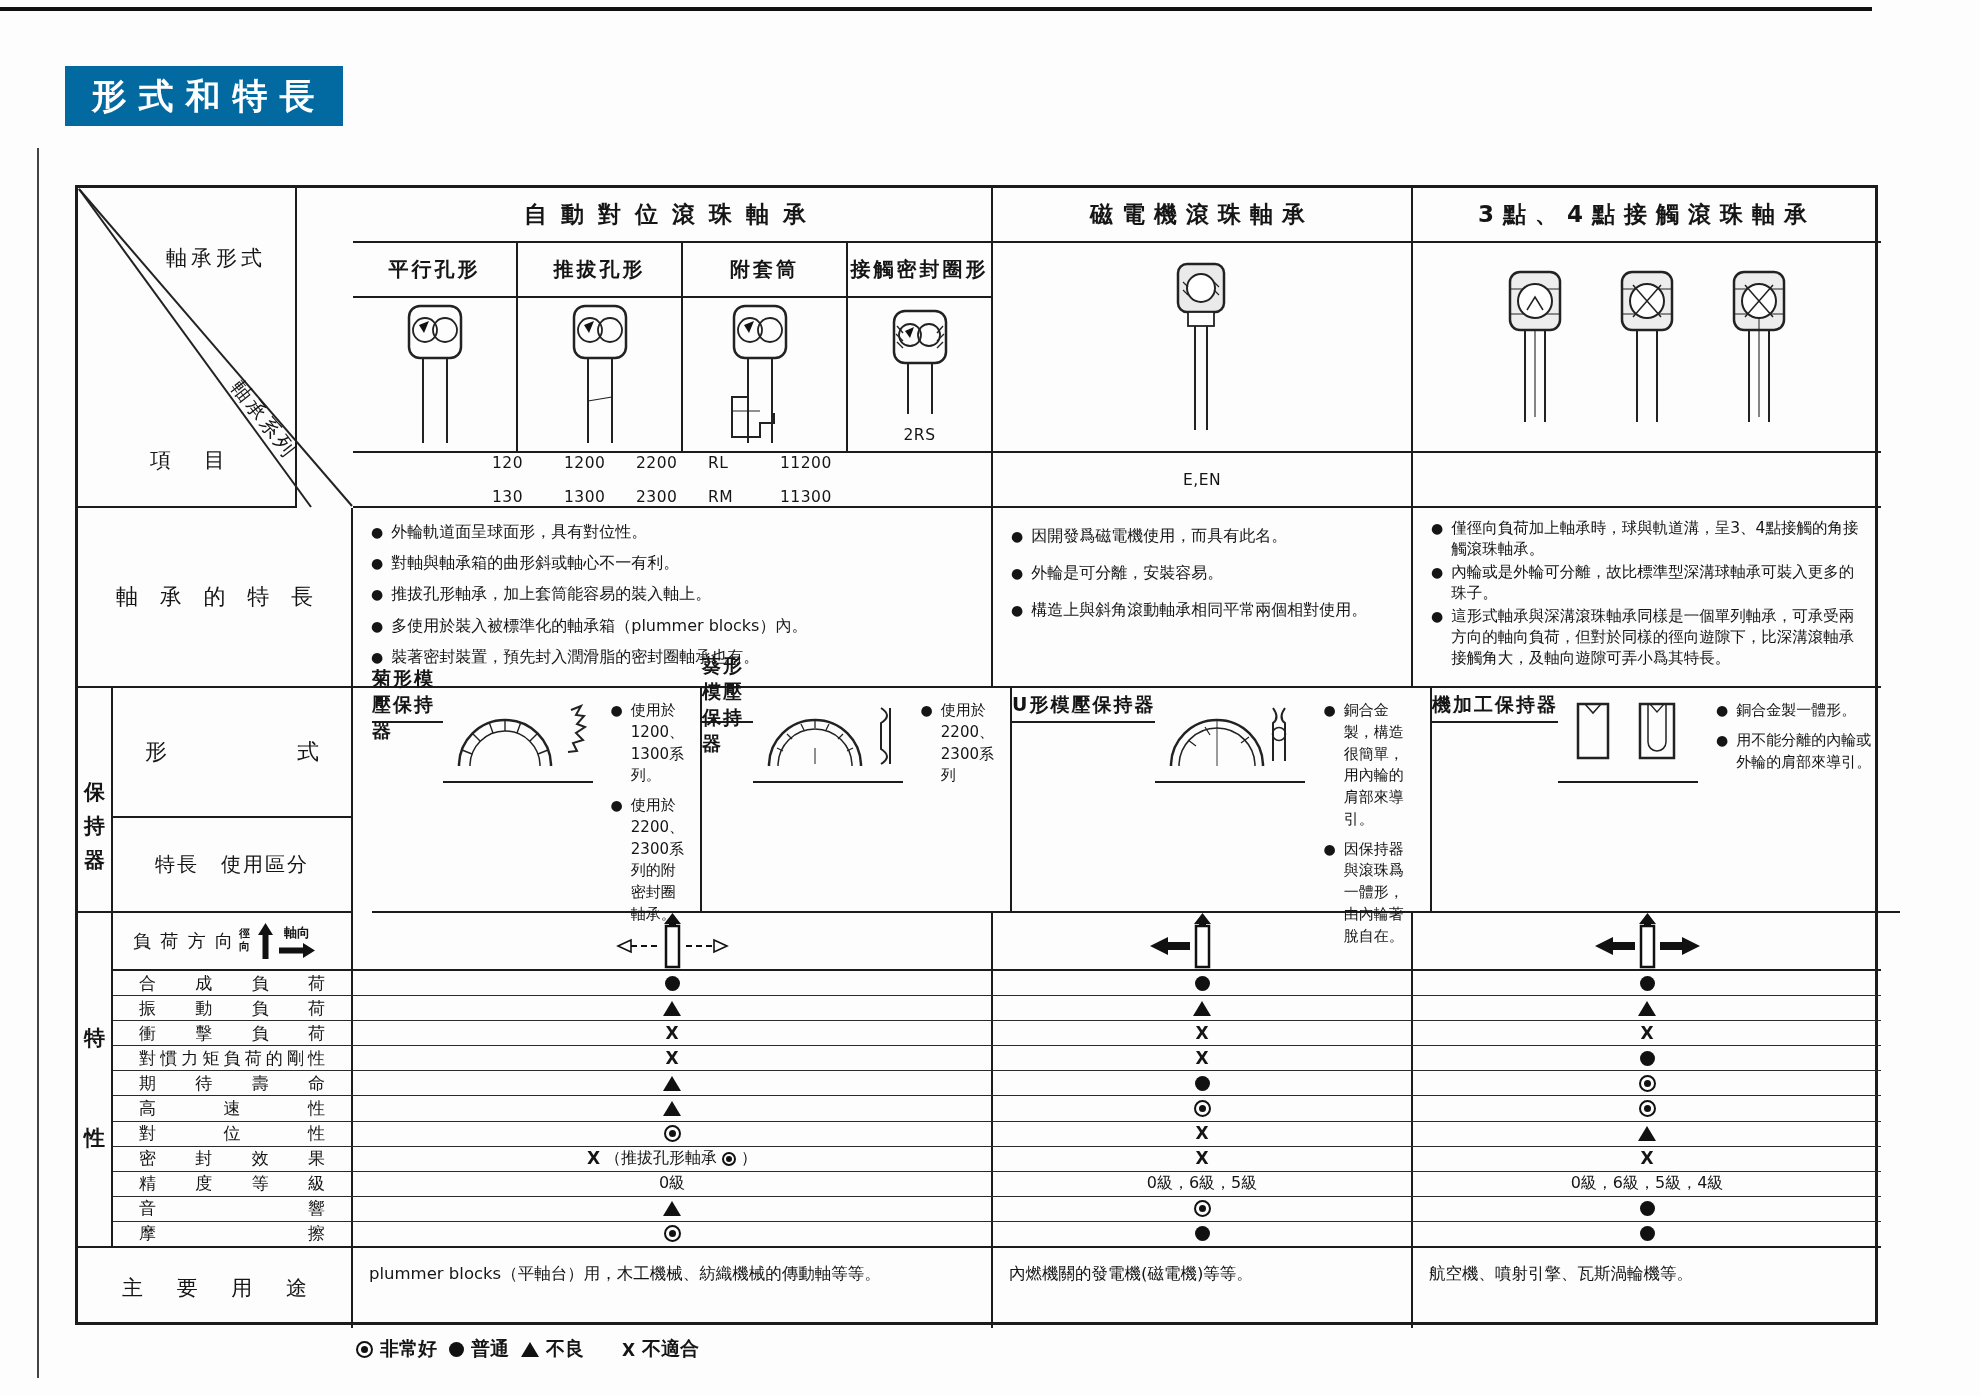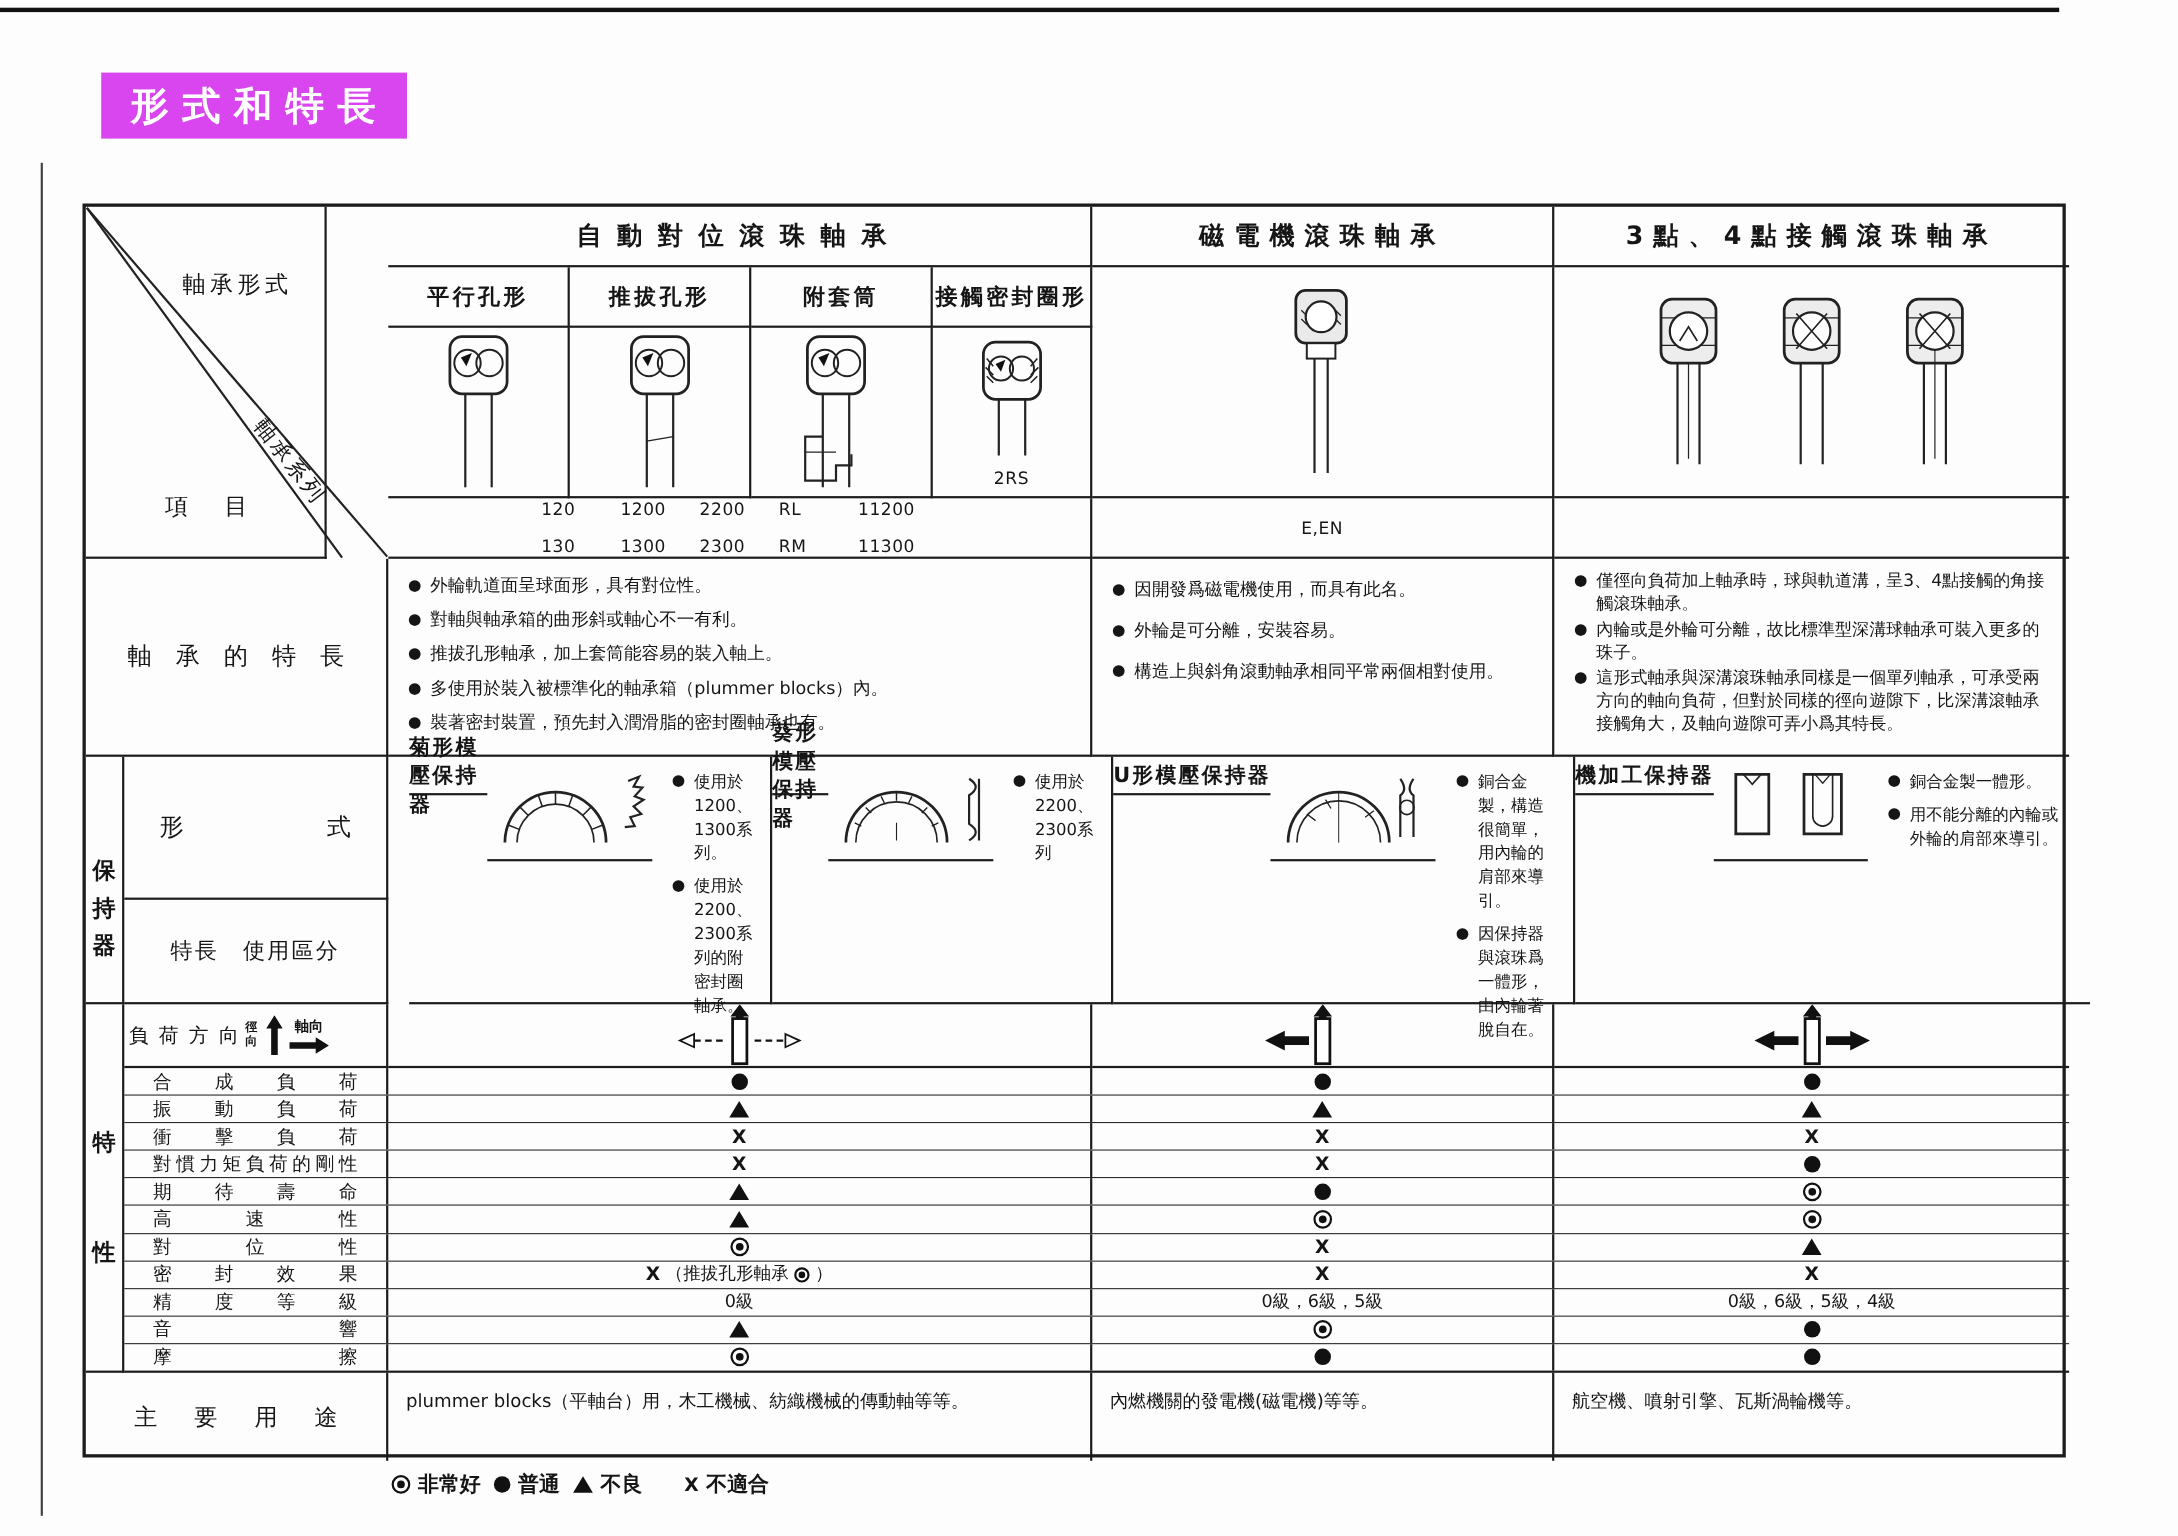--- a/index.html
+++ b/index.html
@@ -5,21 +5,21 @@
   :root{ --ln:#1c1c1c; }
   *{ margin:0; padding:0; box-sizing:border-box; }
   html,body{ background:#fff; }
   body{ font-family:"DejaVu Sans","Liberation Sans",sans-serif; color:#151515; }
   .page{ position:relative; width:1980px; height:1396px; background:#fdfdfd; overflow:hidden; }
 
   
   .scan-top{ position:absolute; left:0; top:7px; width:1872px; height:4px; background:#111; }
   .scan-left{ position:absolute; left:37px; top:148px; width:2px; height:1230px; background:#444; }
 
-  .title-box{ position:absolute; left:92px; top:66px; width:278px; height:60px; background:#d946ef;
+  .title-box{ position:absolute; left:65px; top:66px; width:278px; height:60px; background:#0369a1;
     color:#fff; font-size:35px; font-weight:bold; letter-spacing:12px; display:flex; align-items:center; justify-content:center; padding-left:10px; }
 
   .tbl{ position:absolute; left:75px; top:185px; width:1803px; height:1140px; border:3px solid var(--ln); }
   .cell{ position:absolute; border-color:var(--ln); }
   .br{ border-right:2px solid var(--ln); }
   .bb{ border-bottom:2px solid var(--ln); }
   .cc{ display:flex; align-items:center; justify-content:center; }
 
   .jl{ text-align:justify; text-align-last:justify; width:100%; }
   .grp-hdr{ font-size:23px; font-weight:600; letter-spacing:9px; white-space:nowrap; }
@@ -71,21 +71,21 @@
   .sym{ display:inline-block; position:relative; }
   .sym[data-sym="G"]{ width:15px; height:15px; background:#111; border-radius:50%; }
   .sym[data-sym="VG"]{ width:17px; height:17px; border:2.5px solid #111; border-radius:50%; }
   .sym[data-sym="VG"]::after{ content:""; position:absolute; left:50%; top:50%; width:7px; height:7px;
     margin:-3.5px 0 0 -3.5px; background:#111; border-radius:50%; }
   .sym[data-sym="P"]{ width:0; height:0; border-left:9px solid transparent; border-right:9px solid transparent; border-bottom:15px solid #111; }
   .sym[data-sym="X"]::after{ content:"X"; font-size:17px; font-weight:bold; line-height:1; }
   .sym-sm[data-sym="VG"]{ width:14px; height:14px; border-width:2px; }
   .sym-sm[data-sym="VG"]::after{ width:6px; height:6px; margin:-3px 0 0 -3px; }
 
-  .ld-label{ display:flex; align-items:center; gap:6px; padding-left:4px; }
+  .ld-label{ display:flex; align-items:center; gap:6px; padding-left:20px; }
   .ld-mini-radial{ width:13px; font-size:11px; line-height:1.15; word-break:break-all; font-weight:600; }
   .ld-axial{ display:flex; flex-direction:column; align-items:center; gap:1px; font-size:13px; font-weight:600; }
 
   .uses-cell{ font-size:16.5px; padding:14px 16px 0 16px; line-height:1.5; }
   .uses-label{ font-size:21px; }
 
   .legend{ position:absolute; left:356px; top:1336px; display:flex; align-items:center; gap:12px;
     font-size:19px; font-weight:600; }
   .legend-item{ display:flex; align-items:center; gap:7px; }
   .legend .gap{ width:14px; }

